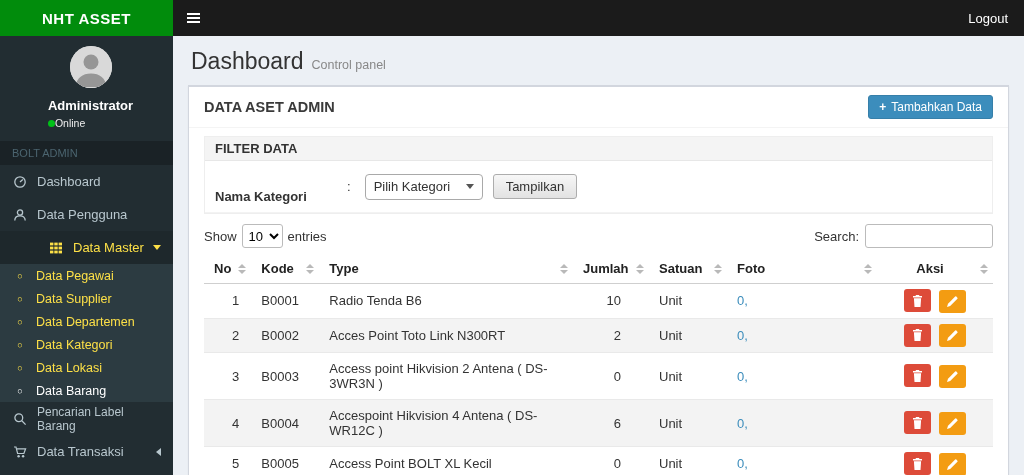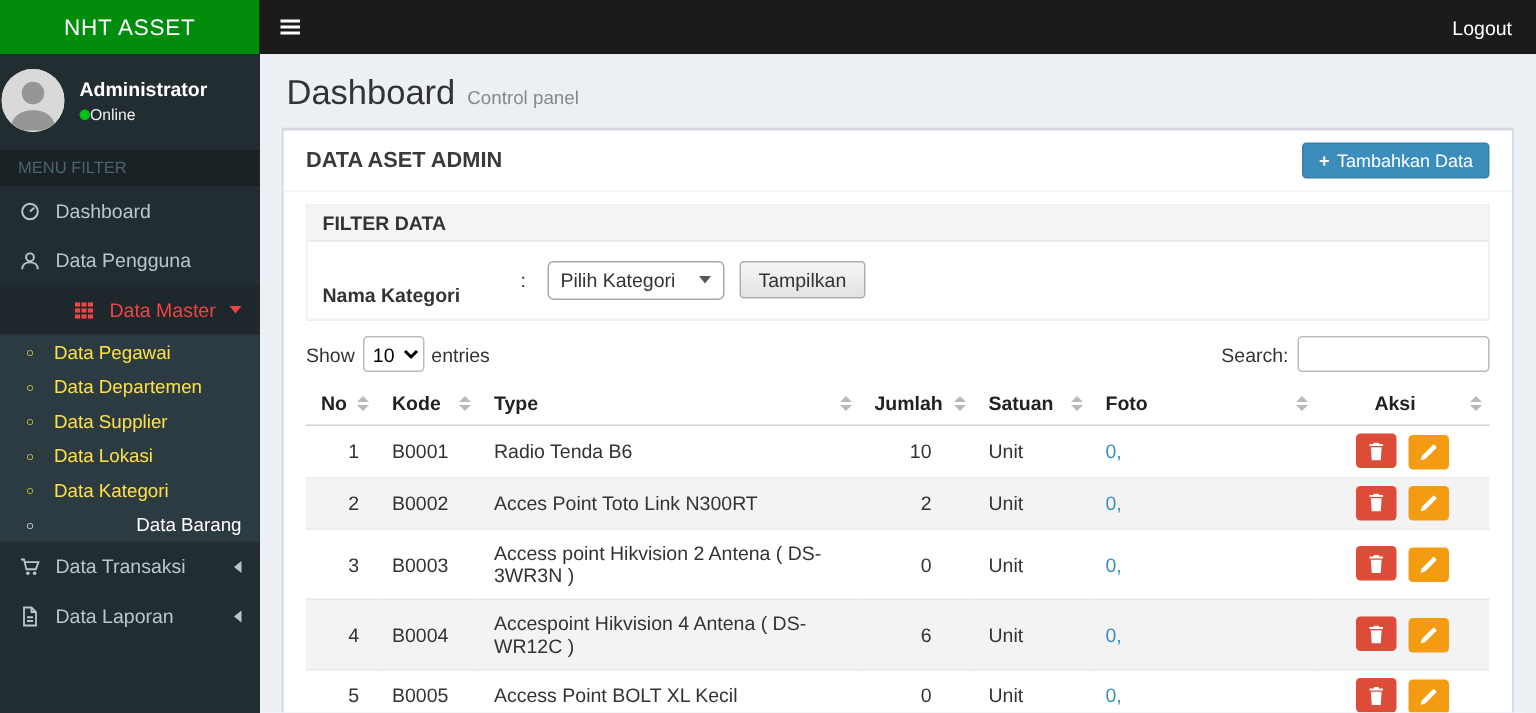--- a/index.html
+++ b/index.html
@@ -1,45 +1,45 @@
 <!DOCTYPE html>
 <html><head>
 <meta charset="utf-8">
 <style>
   * { margin:0; padding:0; box-sizing:border-box; }
   html,body { width:1024px; height:475px; overflow:hidden; background:#ecf0f5;
               font-family:"Liberation Sans","DejaVu Sans",sans-serif; font-size:13px; color:#333; }
 
   
   .navbar { position:fixed; top:0; left:0; right:0; height:36px; display:flex; z-index:10; }
-  .brand { width:173px; background:#018c0c; color:#fff; font-weight:normal; font-size:15px;
+  .brand { width:173px; background:#018c0c; color:#fff; font-weight:bold; font-size:15px;
            letter-spacing:.5px; display:flex; align-items:center; justify-content:center; cursor:pointer; }
   .navbar-rest { flex:1; background:#1b1b1b; display:flex; align-items:center; justify-content:space-between; }
   .menu-toggle { padding:0 14px; height:100%; display:flex; align-items:center; cursor:pointer; }
   .hamburger { display:inline-flex; flex-direction:column; gap:2px; }
   .hamburger b { display:block; width:13px; height:2px; background:#fff; }
   .logout { color:#fff; font-size:13px; padding:0 16px; cursor:pointer; }
 
   
   .sidebar { position:fixed; top:36px; left:0; bottom:0; width:173px; background:#222d32; }
-  .user-panel { display:flex; align-items:center; gap:10px; padding:10px 10px 12px 1px; }
+  .user-panel { display:flex; align-items:center; gap:10px; padding:10px 10px 12px 18px;flex-direction:column; }
   .avatar { width:42px; height:42px; border-radius:50%; overflow:hidden; background:#dcdcdc; flex:none; }
   .uname { color:#fff; font-weight:bold; font-size:13px; margin-bottom:4px; }
   .ustatus { display:flex; align-items:center; gap:0; color:#eee; font-size:10.5px; }
   .dot { width:7px; height:7px; border-radius:50%; background:#00c018; display:inline-block; }
   .menu-header { background:#1a2226; color:#4b646f; font-size:11px; padding:6px 12px; }
   .menu { list-style:none; }
   .menu .item-row { display:flex; align-items:center; gap:9px; height:33px; padding:0 12px;
                     color:#b8c7ce; cursor:pointer; font-size:13px; }
   .menu .item-row .icn { width:16px; display:inline-flex; justify-content:center; flex:none; }
-  .menu .treeview-open > .item-row { background:#1e282c; color:#ef4444;padding-left:48px; }
+  .menu .treeview-open > .item-row { background:#1e282c; color:#fde047;padding-left:48px; }
   .submenu { list-style:none; background:#2c3b41; }
   .submenu li { display:flex; align-items:center; gap:8px; height:23px; padding:0 12px;
                 color:#fde047; cursor:pointer; font-size:12.5px; }
-  .submenu li.active { color:#fff;justify-content:space-between; }
+  .submenu li.active { color:#fff; }
   .circle::before { content:"○"; font-size:9px; }
   .circle { width:16px; display:inline-flex; justify-content:center; }
   .chev-down { width:0; height:0; border-left:4px solid transparent; border-right:4px solid transparent;
                border-top:5px solid currentColor; margin-left:auto; }
   .chev-left { width:0; height:0; border-top:4px solid transparent; border-bottom:4px solid transparent;
                border-right:5px solid currentColor; margin-left:auto; }
 
   
   .main { margin-left:173px; margin-top:36px; height:439px; background:#ecf0f5; overflow:hidden; }
   .content-header { padding:12px 15px 10px 18px; display:flex; align-items:baseline; gap:8px; }
@@ -137,21 +137,21 @@
     </span>
     <div>
       <div class="uname">Administrator</div>
       <div class="ustatus">
         <span class="dot"></span>
         <span>Online</span>
       </div>
     </div>
   </div>
 
-  <div class="menu-header">MENU FILTER</div>
+  <div class="menu-header">BOLT ADMIN</div>
 
   <ul class="menu">
     <li>
       <div class="item-row">
         <span class="icn">
           <svg width="14" height="14" viewBox="0 0 14 14" fill="none" stroke="currentColor" stroke-width="1.3">
               <circle cx="7" cy="7" r="5.2"></circle>
               <line x1="7" y1="7" x2="9.8" y2="4.5"></line>
             </svg>
         </span>
@@ -187,39 +187,50 @@
         <span>Data Master</span>
         <span class="chev-down"></span>
       </div>
       <ul class="submenu">
         <li>
             <span class="circle"></span>
             <span>Data Pegawai</span>
           </li>
         <li>
             <span class="circle"></span>
+            <span>Data Supplier</span>
+          </li>
+        <li>
+            <span class="circle"></span>
             <span>Data Departemen</span>
           </li>
         <li>
             <span class="circle"></span>
-            <span>Data Supplier</span>
+            <span>Data Kategori</span>
           </li>
         <li>
             <span class="circle"></span>
             <span>Data Lokasi</span>
           </li>
-        <li>
-            <span class="circle"></span>
-            <span>Data Kategori</span>
-          </li>
         <li class="active">
             <span class="circle"></span>
             <span>Data Barang</span>
           </li>
       </ul>
+    </li>
+    <li>
+      <div class="item-row">
+        <span class="icn">
+          <svg width="14" height="14" viewBox="0 0 14 14" fill="none" stroke="currentColor" stroke-width="1.3">
+              <circle cx="5.8" cy="5.8" r="3.9"></circle>
+              <line x1="8.8" y1="8.8" x2="12.6" y2="12.6"></line>
+            </svg>
+        </span>
+        <span style="font-size:12px">Pencarian Label Barang</span>
+      </div>
     </li>
     <li>
       <div class="item-row">
         <span class="icn">
           <svg width="14" height="14" viewBox="0 0 14 14" fill="none" stroke="currentColor" stroke-width="1.2">
               <path d="M1 2h2l1.6 6.5h6.3L12.6 3.8H4"></path>
               <circle cx="5.6" cy="11.2" r="1.2" fill="currentColor" stroke="none"></circle>
               <circle cx="10.1" cy="11.2" r="1.2" fill="currentColor" stroke="none"></circle>
             </svg>
         </span>

